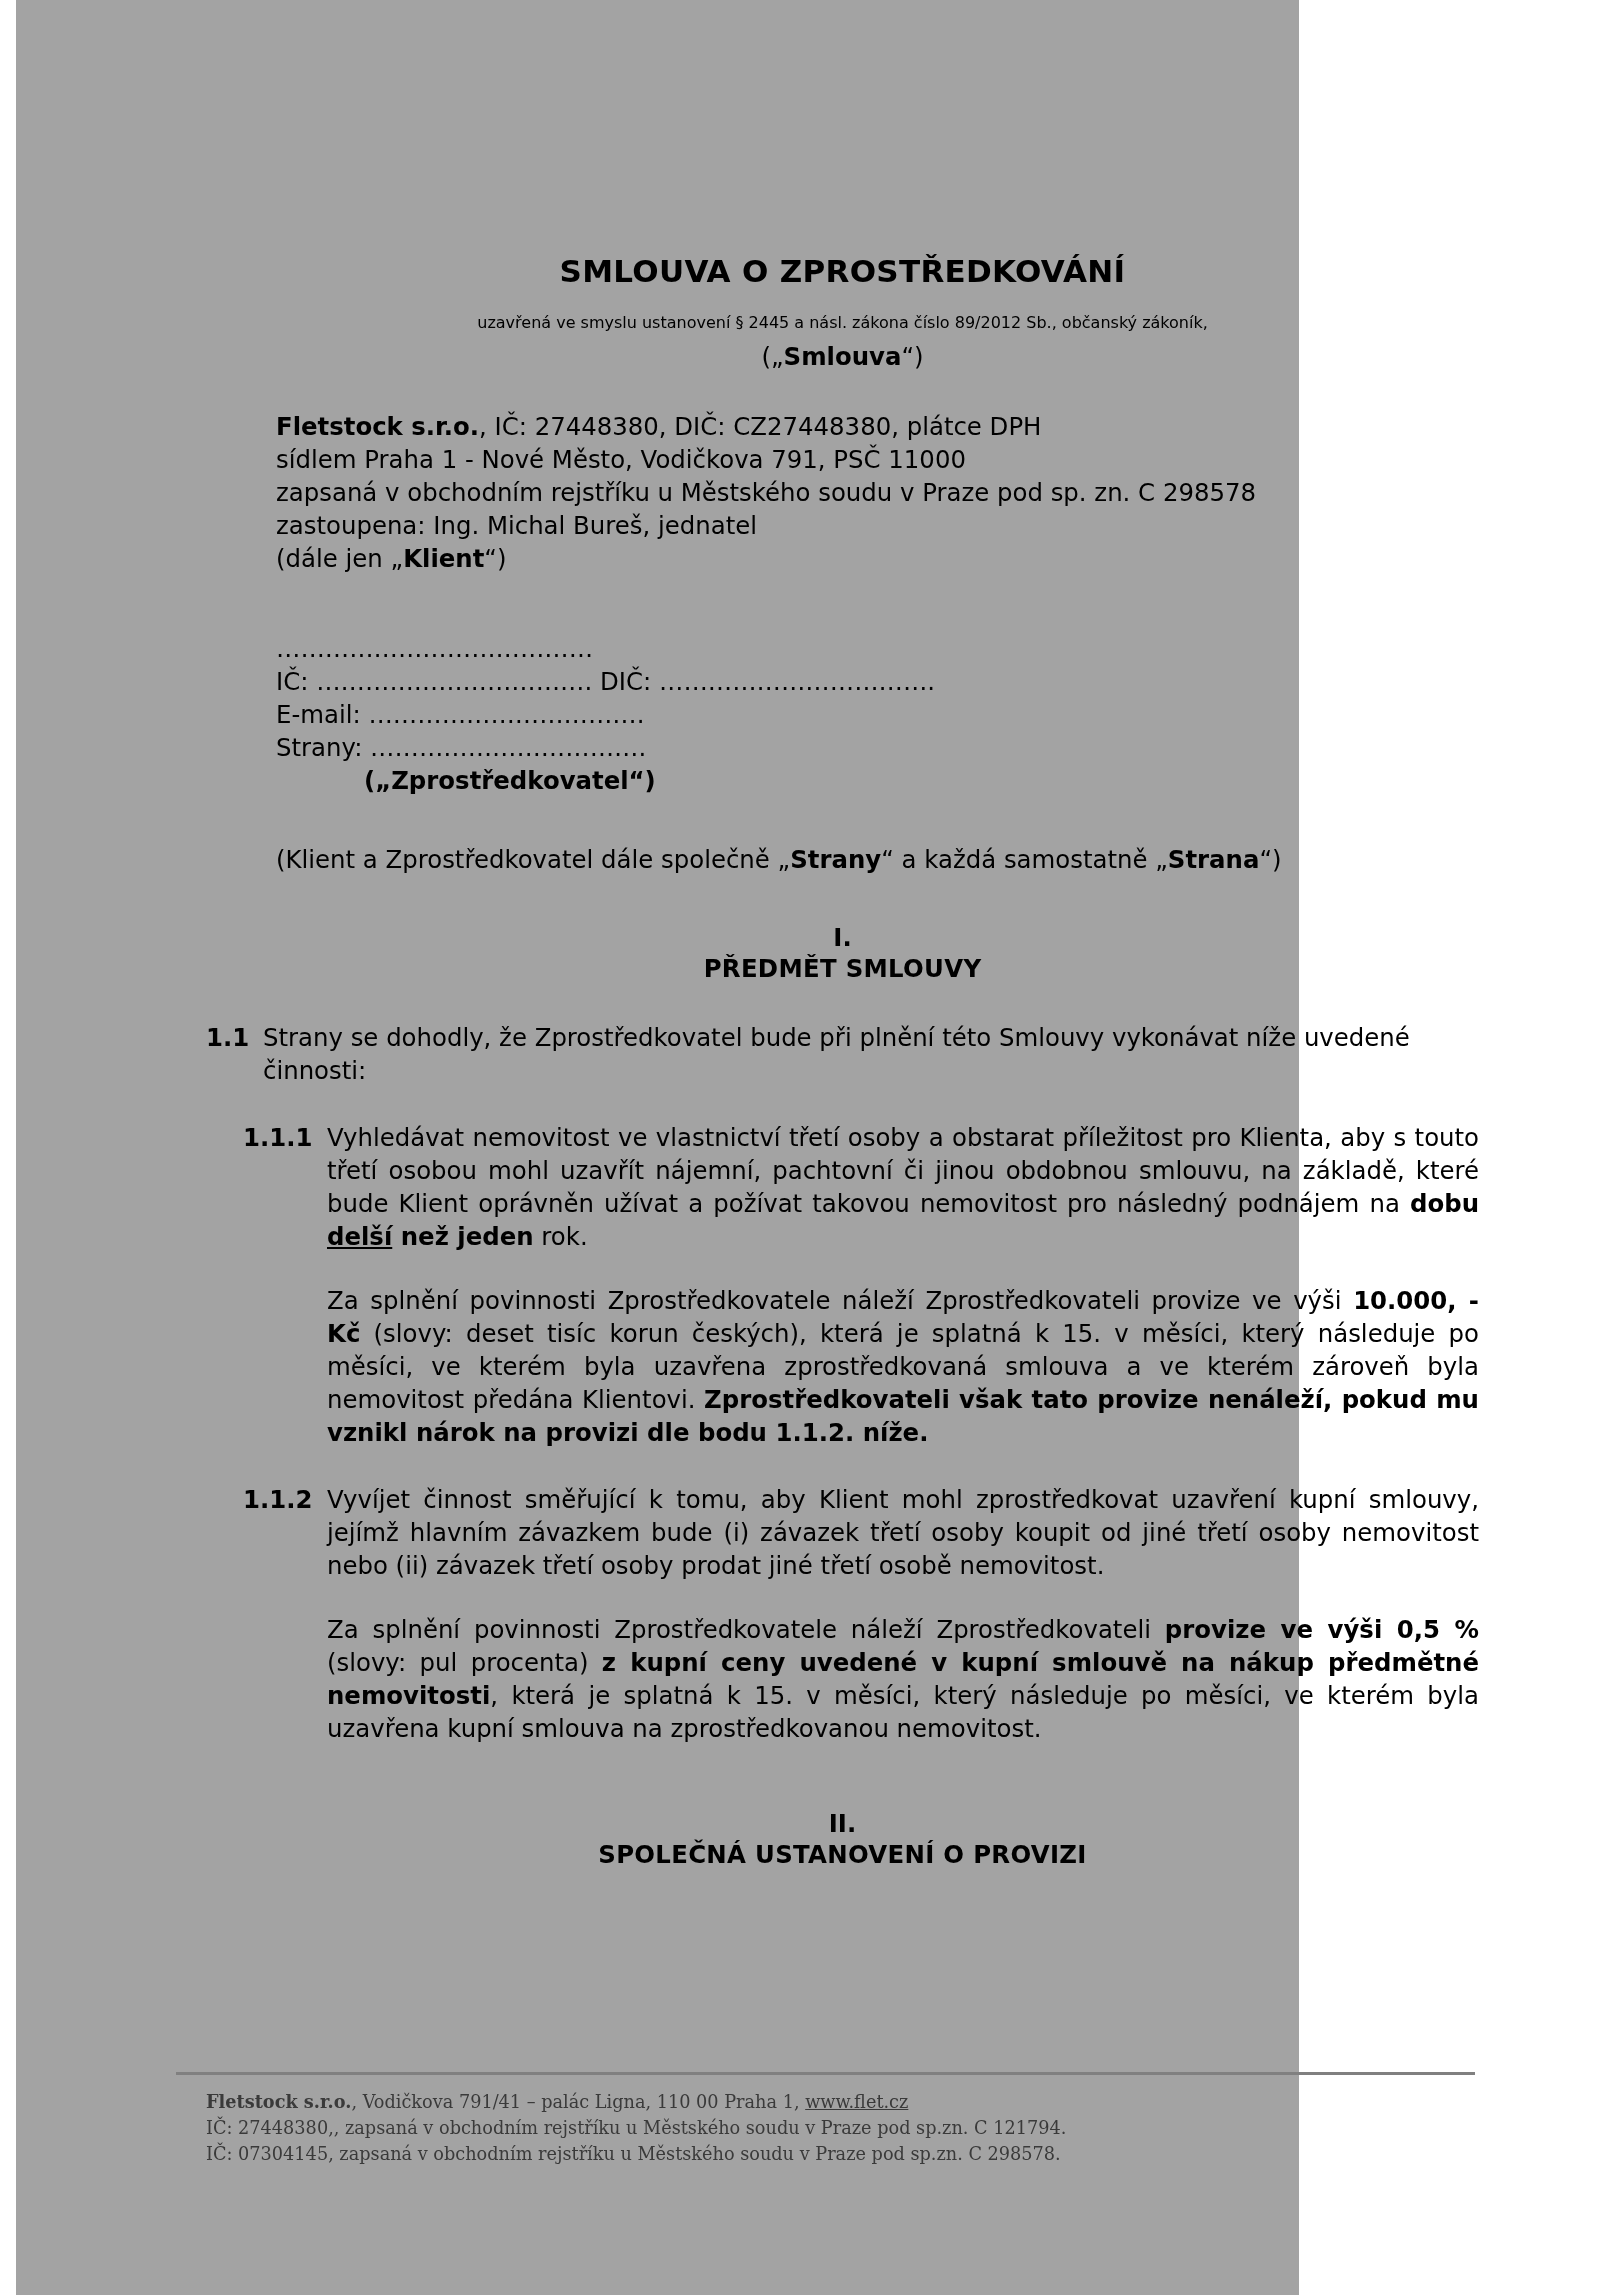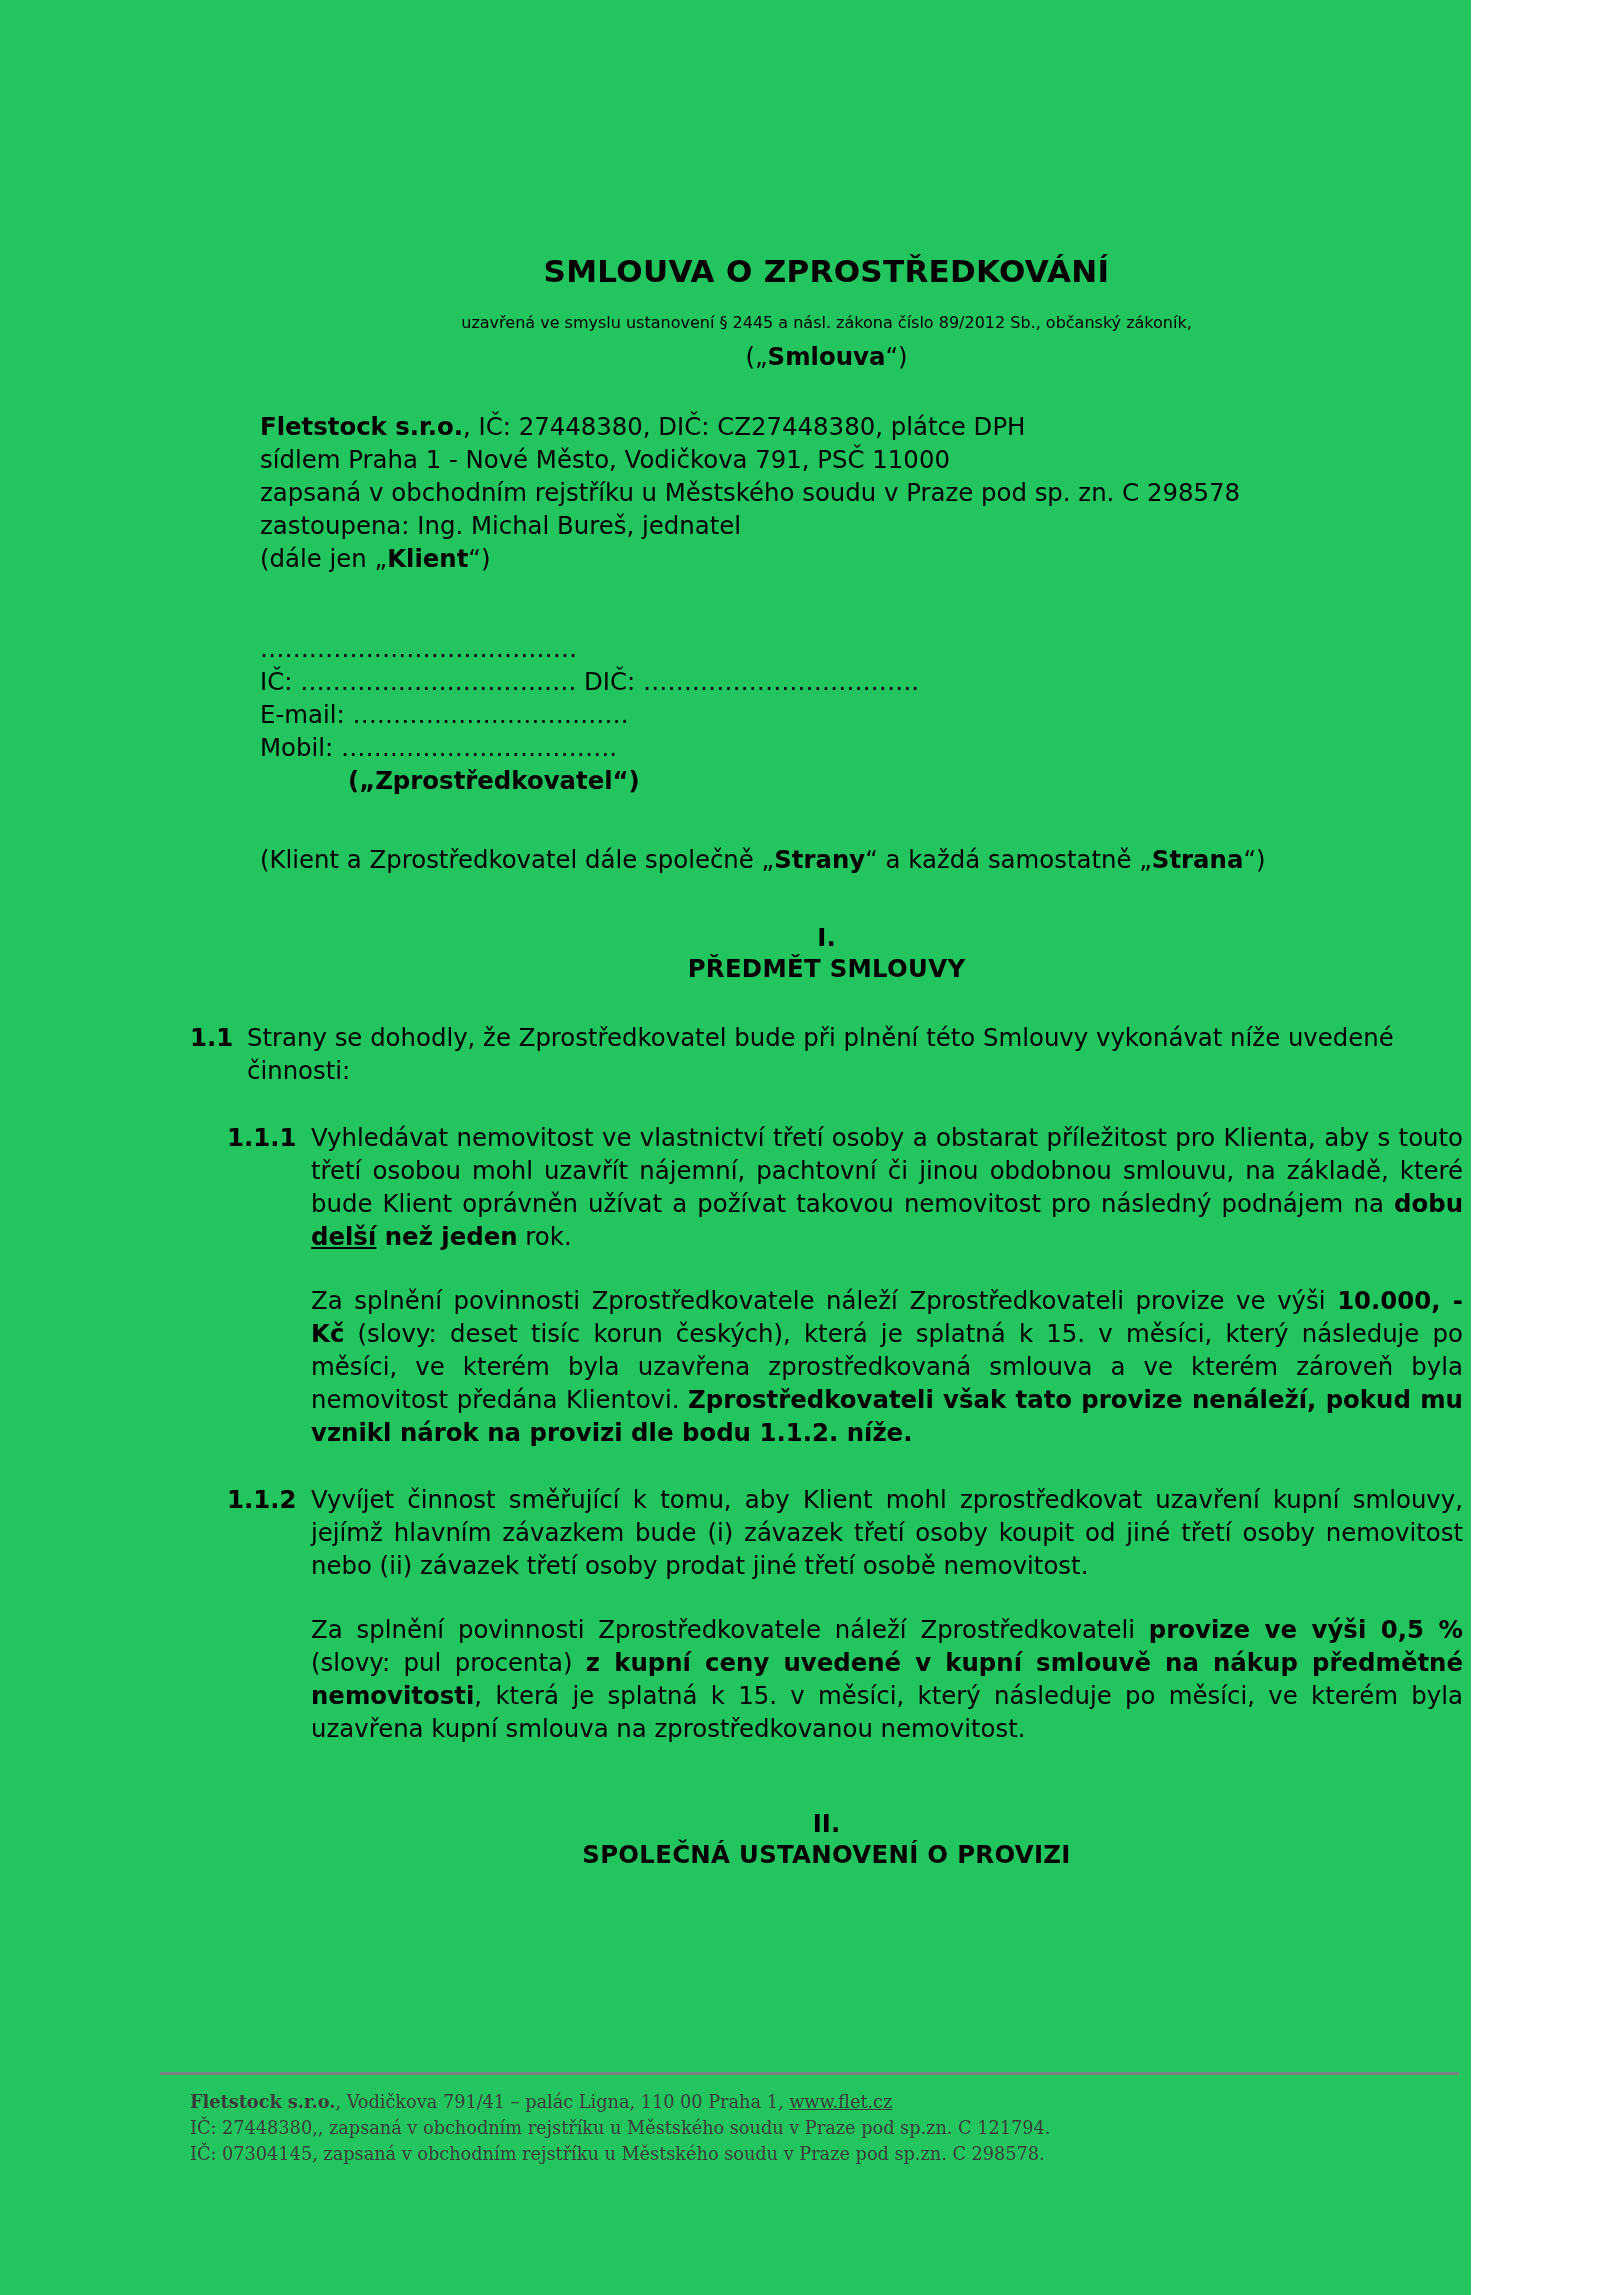--- a/index.html
+++ b/index.html
@@ -11,24 +11,24 @@
     width: 1619px;
     height: 2295px;
     font-family: "DejaVu Sans", "Liberation Sans", sans-serif;
     color: #000000;
     position: relative;
     overflow: hidden;
   }
 
   .page {
     position: absolute;
-    left: 0; top: 0;
-    width: 1471px;
+    left: 16px; top: 0;
+    width: 1283px;
     height: 2295px;
-    background: #22c55e;
+    background: #a3a3a3;
   }
 
   
   .doc-body {
     position: absolute;
     left: 190px;
     top: 0;
     width: 1273px;
   }
 
@@ -157,21 +157,21 @@
       <div class="party-line">sídlem Praha 1 - Nové Město, Vodičkova 791, PSČ 11000</div>
       <div class="party-line">zapsaná v obchodním rejstříku u Městského soudu v Praze pod sp. zn. C 298578</div>
       <div class="party-line">zastoupena: Ing. Michal Bureš, jednatel</div>
       <div class="party-line"><span>(dále jen „</span><b>Klient</b><span>“)</span></div>
     </div>
 
     <div class="blank-block">
       <div class="blank-line">…………………………………</div>
       <div class="blank-line"><span>IČ: </span><span>…………………………….</span><span> DIČ: </span><span>…………………………….</span></div>
       <div class="blank-line"><span>E-mail: </span><span>…………………………….</span></div>
-      <div class="blank-line"><span>Mobil: </span><span>…………………………….</span></div>
+      <div class="blank-line"><span>Strany: </span><span>…………………………….</span></div>
       <div class="broker-label">(„Zprostředkovatel“)</div>
     </div>
 
     <div class="parties-note"><span>(Klient a Zprostředkovatel dále společně „</span><b>Strany</b><span>“ a každá samostatně „</span><b>Strana</b><span>“)</span></div>
 
     <div class="section-heading" style="margin-top:46px;">
       <span class="section-num">I.</span>
       <span class="section-name">PŘEDMĚT SMLOUVY</span>
     </div>
 

